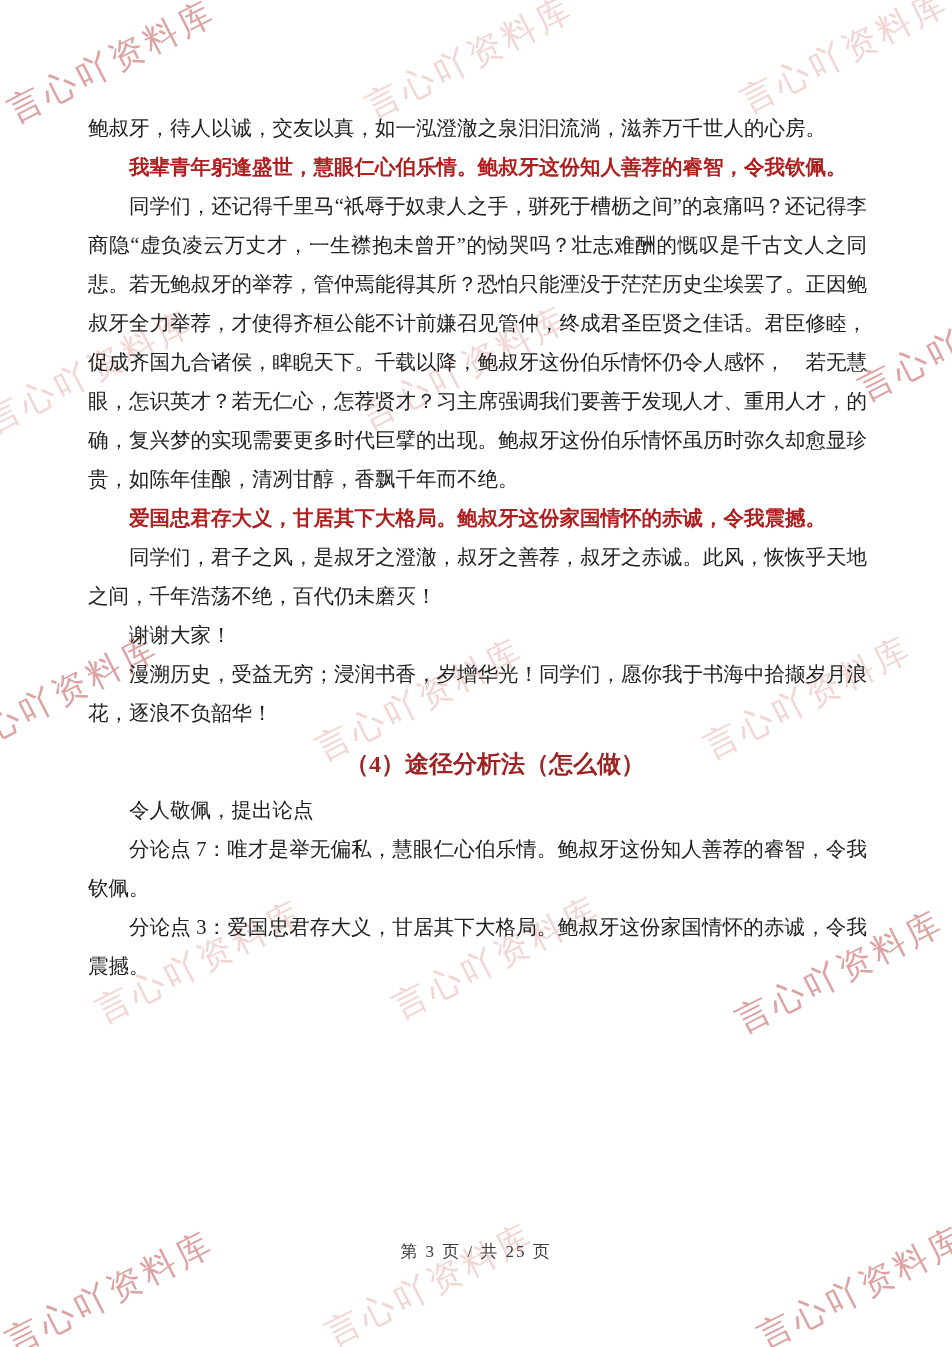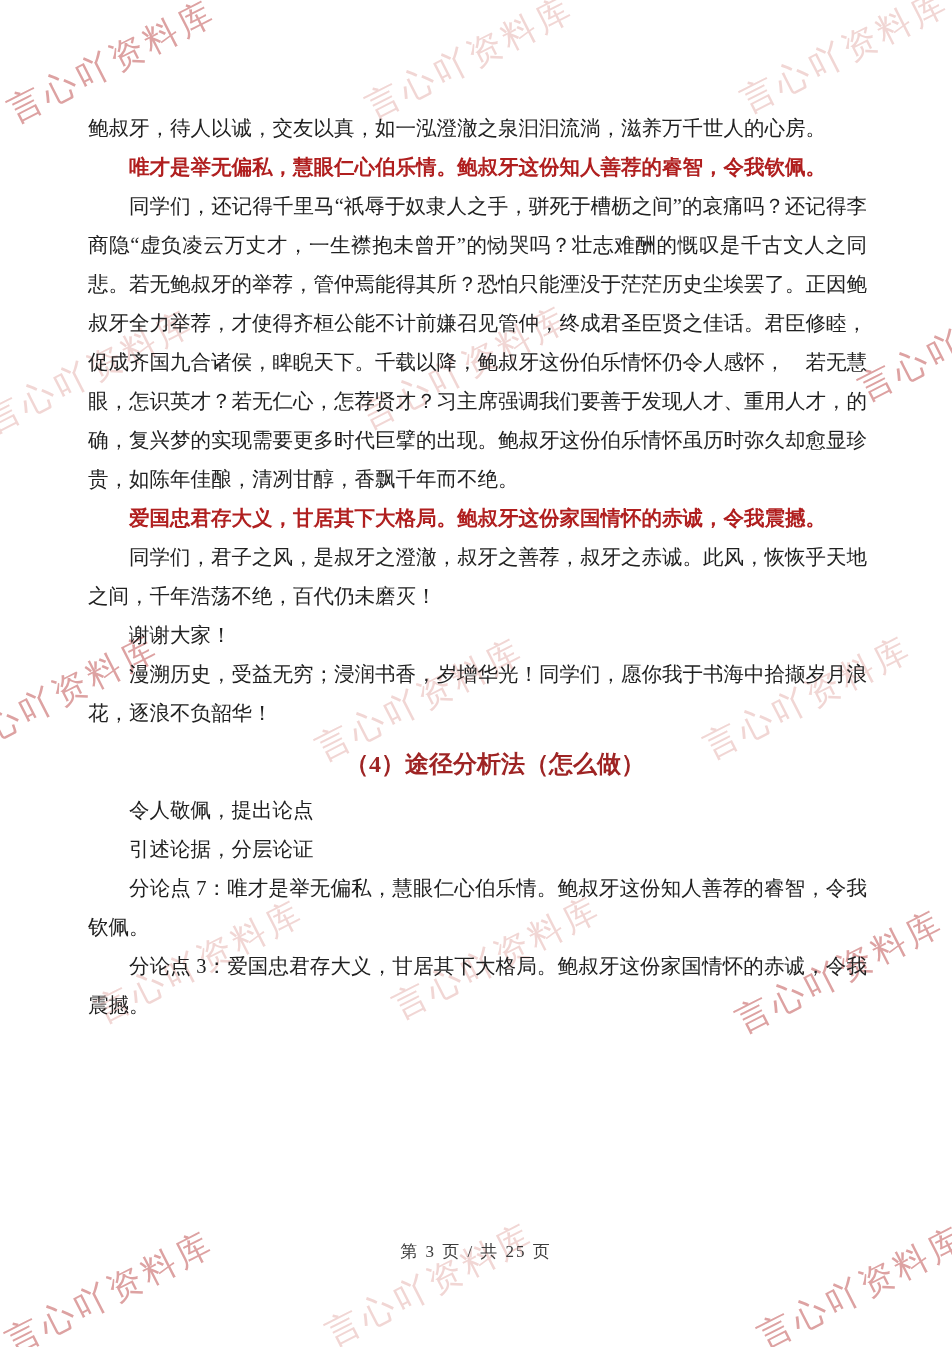--- a/index.html
+++ b/index.html
@@ -78,28 +78,27 @@
       <span class="wm faint" style="left: 808px; top: 698px;">言心吖资料库</span>
       <span class="wm faint" style="left: 200px; top: 962px;">言心吖资料库</span>
       <span class="wm faint" style="left: 497px; top: 958px;">言心吖资料库</span>
       <span class="wm" style="left: 840px; top: 972px;">言心吖资料库</span>
       <span class="wm" style="left: 110px; top: 1293px;">言心吖资料库</span>
       <span class="wm faint" style="left: 430px; top: 1285px;">言心吖资料库</span>
       <span class="wm" style="left: 862px; top: 1288px;">言心吖资料库</span>
     </div>
   <div class="content" id="content">
       <p class="">鲍叔牙，待人以诚，交友以真，如一泓澄澈之泉汩汩流淌，滋养万千世人的心房。</p>
-      <p class="red indent">唯才是举无偏私，慧眼仁心伯乐情。鲍叔牙这份知人善荐的睿智，令我钦佩。</p>
+      <p class="red indent">我辈青年躬逢盛世，慧眼仁心伯乐情。鲍叔牙这份知人善荐的睿智，令我钦佩。</p>
       <p class=" indent">同学们，还记得千里马“祇辱于奴隶人之手，骈死于槽枥之间”的哀痛吗？还记得李商隐“虚负凌云万丈才，一生襟抱未曾开”的恸哭吗？壮志难酬的慨叹是千古文人之同悲。若无鲍叔牙的举荐，管仲焉能得其所？恐怕只能湮没于茫茫历史尘埃罢了。正因鲍叔牙全力举荐，才使得齐桓公能不计前嫌召见管仲，终成君圣臣贤之佳话。君臣修睦，促成齐国九合诸侯，睥睨天下。千载以降，鲍叔牙这份伯乐情怀仍令人感怀，　若无慧眼，怎识英才？若无仁心，怎荐贤才？习主席强调我们要善于发现人才、重用人才，的确，复兴梦的实现需要更多时代巨擘的出现。鲍叔牙这份伯乐情怀虽历时弥久却愈显珍贵，如陈年佳酿，清冽甘醇，香飘千年而不绝。</p>
       <p class="red indent">爱国忠君存大义，甘居其下大格局。鲍叔牙这份家国情怀的赤诚，令我震撼。</p>
       <p class=" indent">同学们，君子之风，是叔牙之澄澈，叔牙之善荐，叔牙之赤诚。此风，恢恢乎天地之间，千年浩荡不绝，百代仍未磨灭！</p>
       <p class=" indent">谢谢大家！</p>
       <p class=" indent">漫溯历史，受益无穷；浸润书香，岁增华光！同学们，愿你我于书海中拾撷岁月浪花，逐浪不负韶华！</p>
       <p class="heading indent">（4）途径分析法（怎么做）</p>
       <p class=" indent">令人敬佩，提出论点</p>
-      <p class=" indent">引述论据，分层论证</p>
       <p class=" indent">分论点 7：唯才是举无偏私，慧眼仁心伯乐情。鲍叔牙这份知人善荐的睿智，令我钦佩。</p>
       <p class=" indent">分论点 3：爱国忠君存大义，甘居其下大格局。鲍叔牙这份家国情怀的赤诚，令我震撼。</p>
     </div>
   <div class="footer">
     <span>第 3 页 / 共 25 页</span>
   </div>
 </div>
 
 </body></html>

